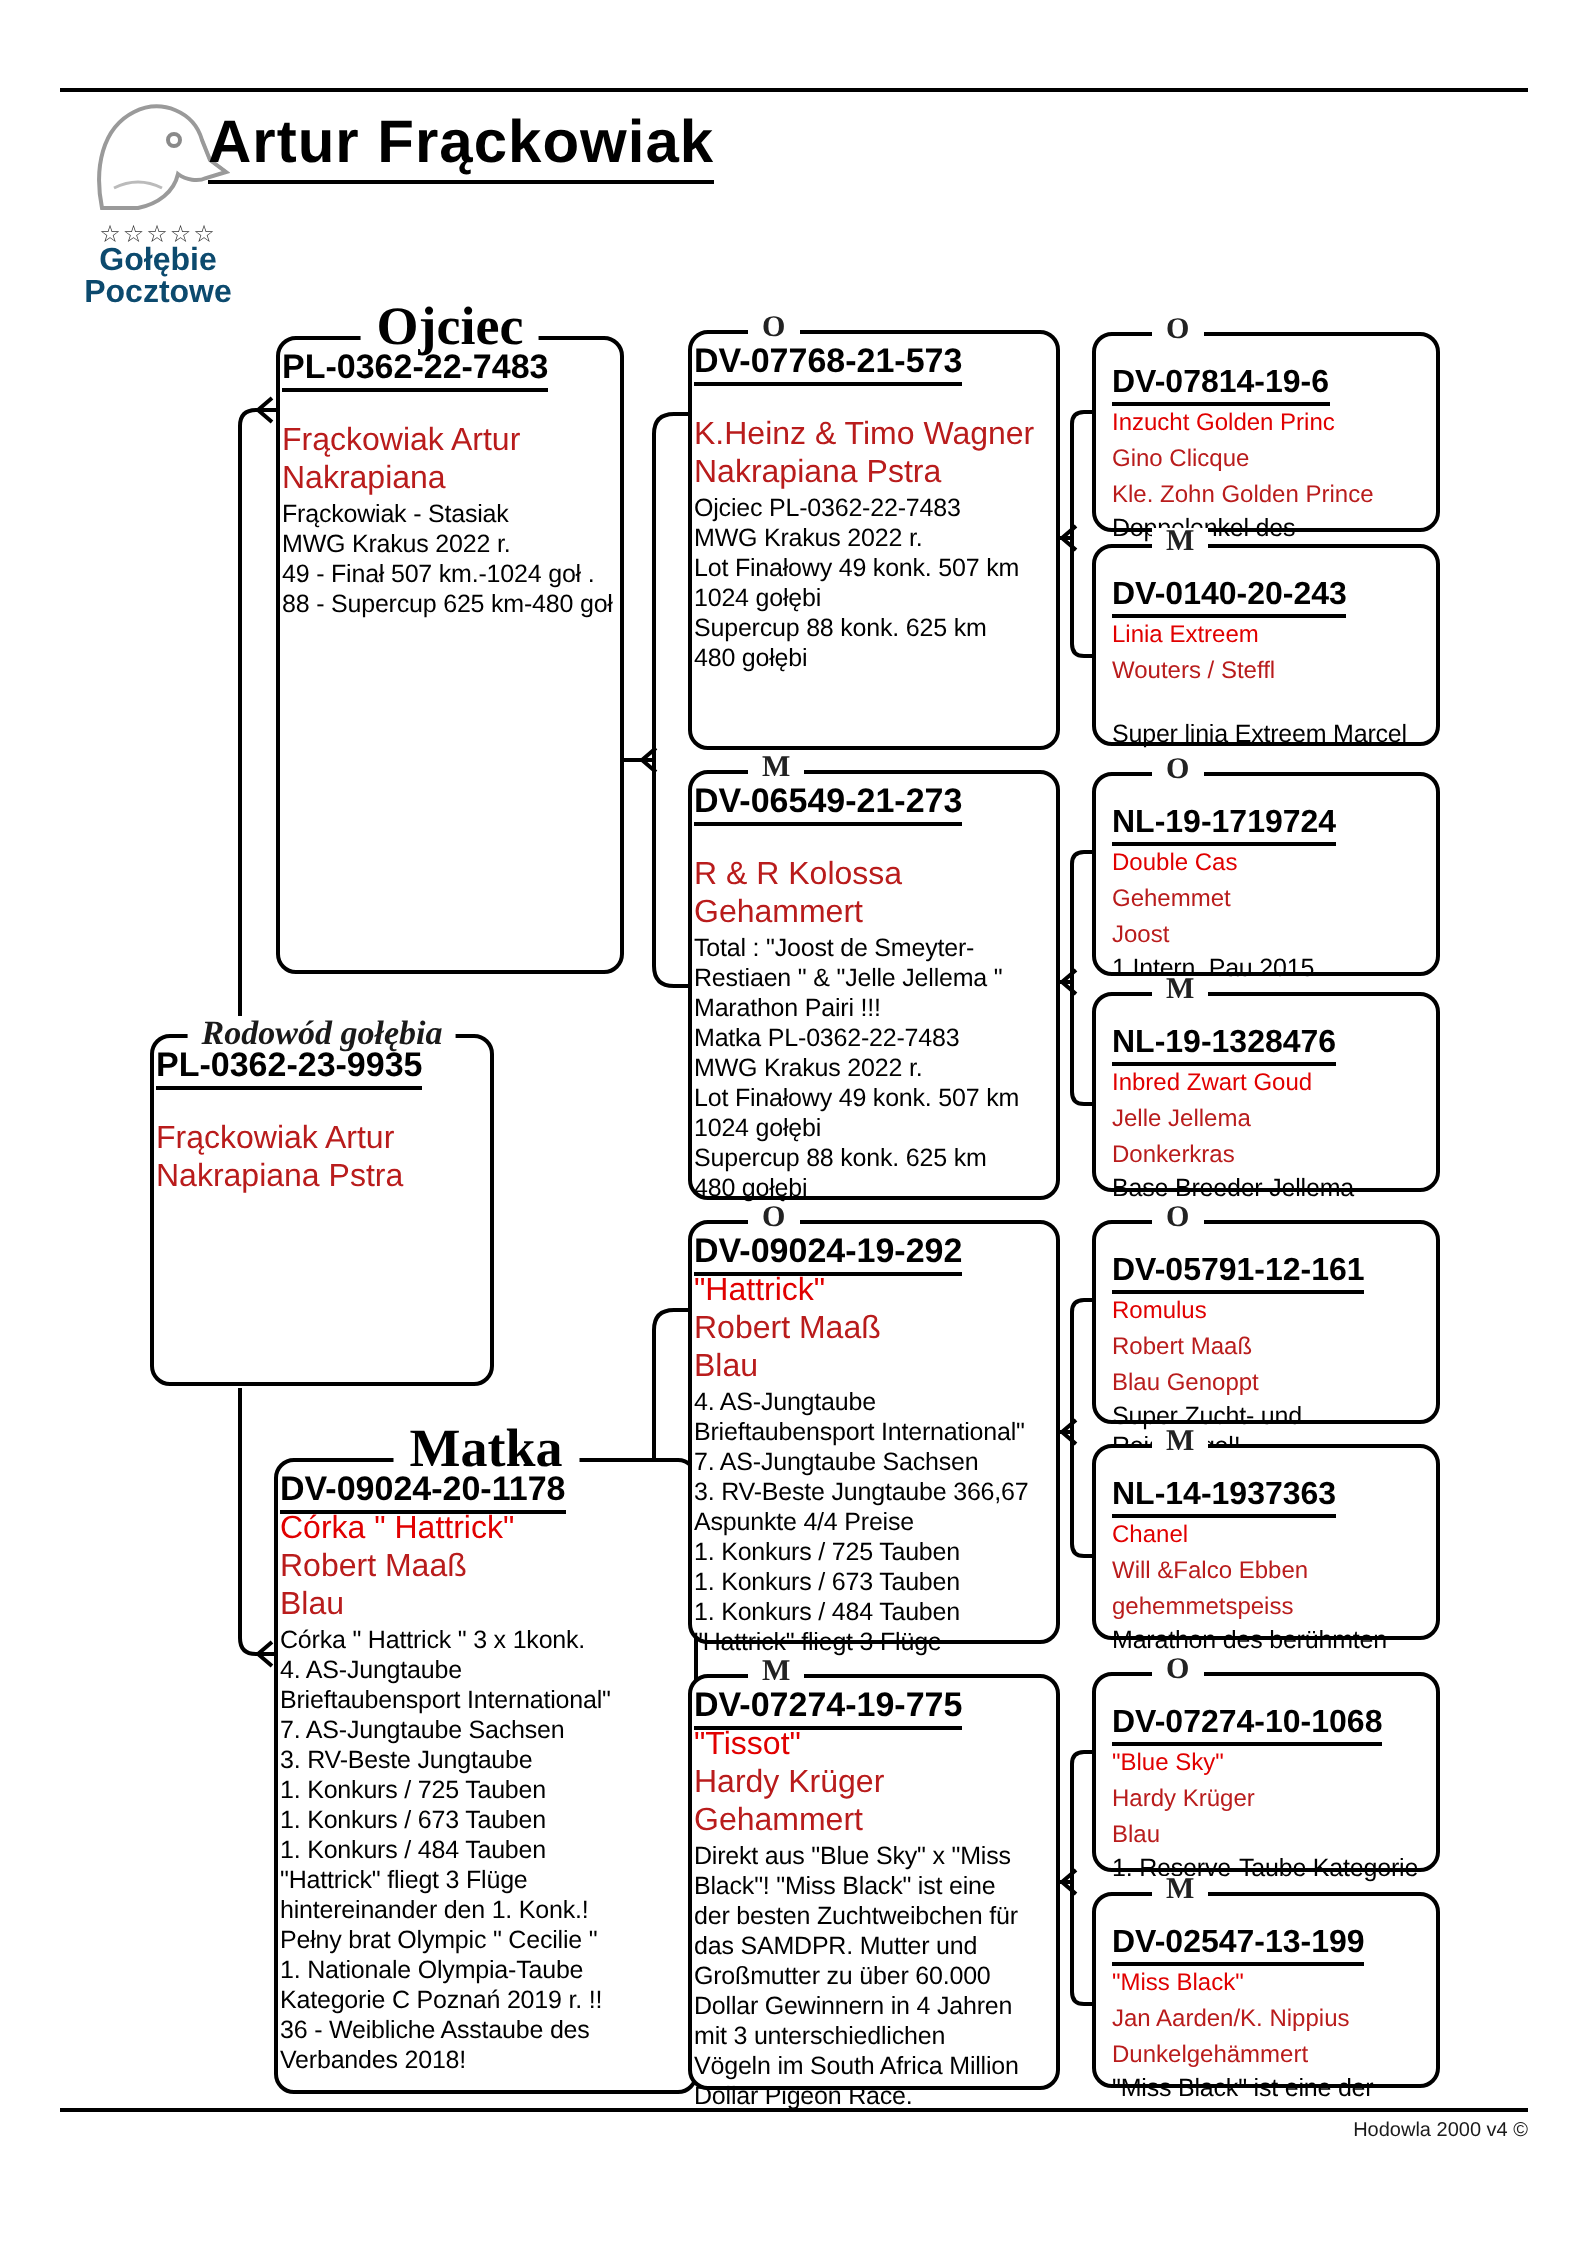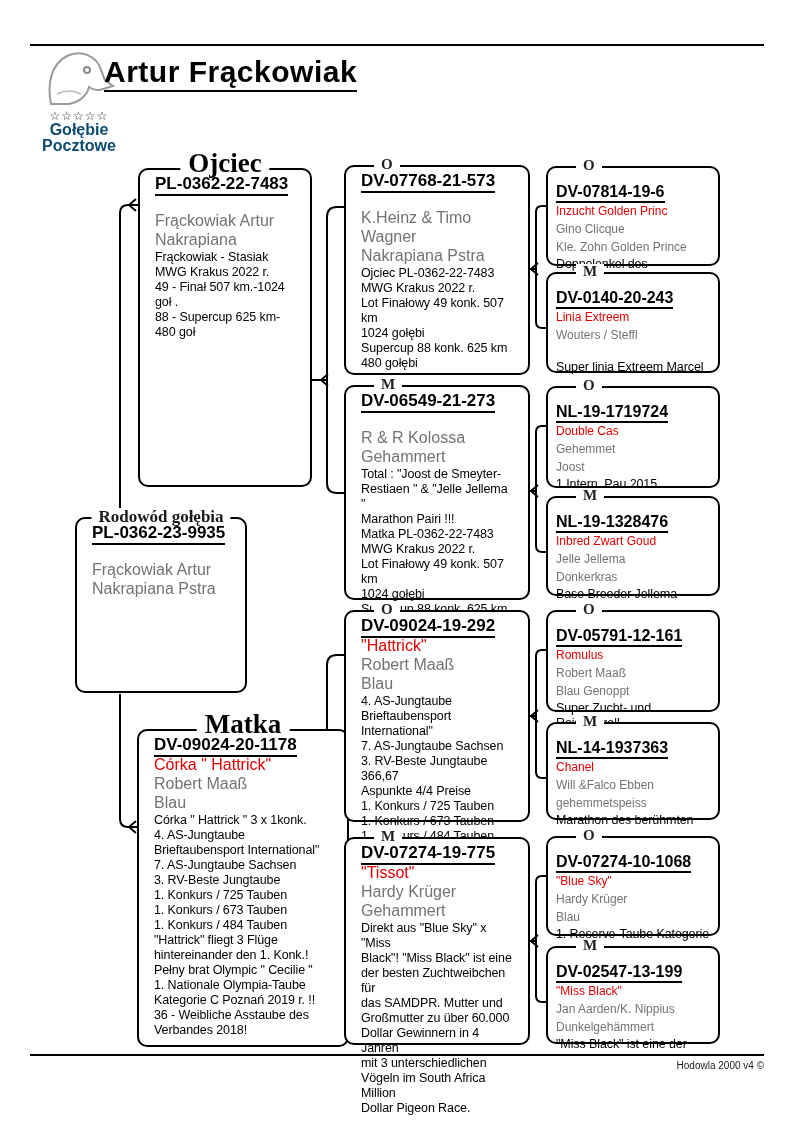--- a/index.html
+++ b/index.html
@@ -15,34 +15,34 @@
 
   
   .logo { position:absolute; left:40px; top:50px; width:78px; text-align:center; }
   .logo .stars { font-size:12px; letter-spacing:1px; color:#333; line-height:12px; }
   .logo .logoline { font-family:Liberation Sans, sans-serif; font-weight:bold; font-size:16px; line-height:16px; color:#0c4a6e; }
   .title { position:absolute; left:104px; top:55px; font-size:30px; font-weight:bold;
            border-bottom:2px solid #000; padding-bottom:1px; letter-spacing:0.5px; }
   .address { position:absolute; left:117px; top:99px; font-size:16px; line-height:19px; white-space:pre-line; }
 
   
-  .pbox { position:absolute; background:#fff; border:2px solid #000; border-radius:10px; padding:4px 15px; z-index:2; }
+  .pbox { position:absolute; background:#fff; border:2px solid #000; border-radius:10px; padding:4px 1px; z-index:2; }
   .legend-big { position:absolute; top:-20px; left:50%; transform:translateX(-50%); background:#fff;
                 padding:0 8px; font-family:"Liberation Serif", serif; font-weight:bold; font-size:27px;
                 line-height:27px; white-space:nowrap; }
   .legend-mid { position:absolute; top:-11px; left:50%; transform:translateX(-50%); background:#fff;
                 padding:0 7px; font-family:"Liberation Serif", serif; font-weight:bold; font-size:17px;
-                line-height:17px; white-space:nowrap; color:#1a1a1a; }
+                line-height:17px; white-space:nowrap; color:#1a1a1a;font-style:italic; }
   .gm-label { position:absolute; top:-10px; left:28px; background:#fff; padding:0 7px;
               font-family:"Liberation Serif", serif; font-weight:bold; font-size:15px; line-height:15px; color:#222; }
   .ring { font-size:17px; font-weight:bold; margin-bottom:0; white-space:nowrap; }
   .ring span { border-bottom:2px solid #000; padding-bottom:1px; }
   .red  { color:#e10000; font-size:16px; line-height:19px; white-space:pre-line; }
   .red:empty { height:17px; }
-  .blue { color:#737373; font-size:16px; line-height:19px; white-space:pre-line; }
+  .blue { color:#b91c1c; font-size:16px; line-height:19px; white-space:pre-line; }
   .notes { font-size:12.5px; line-height:15px; letter-spacing:-0.1px; white-space:pre-line; margin-top:1px; }
   .pbox-sm { padding:3px 8px; }
   .pbox-sm .ring { font-size:16px; margin-bottom:1px;margin-top:12px; }
   .pbox-sm .red, .pbox-sm .blue { font-size:12px; line-height:18px; }
   .pbox-sm .notes { font-size:12.5px; line-height:15px; }
 
   .connectors { position:absolute; left:0; top:0; z-index:1; }
 
   .credit { position:absolute; right:30px; top:1060px; font-size:10px; color:#1a1a1a; }
 </style>

